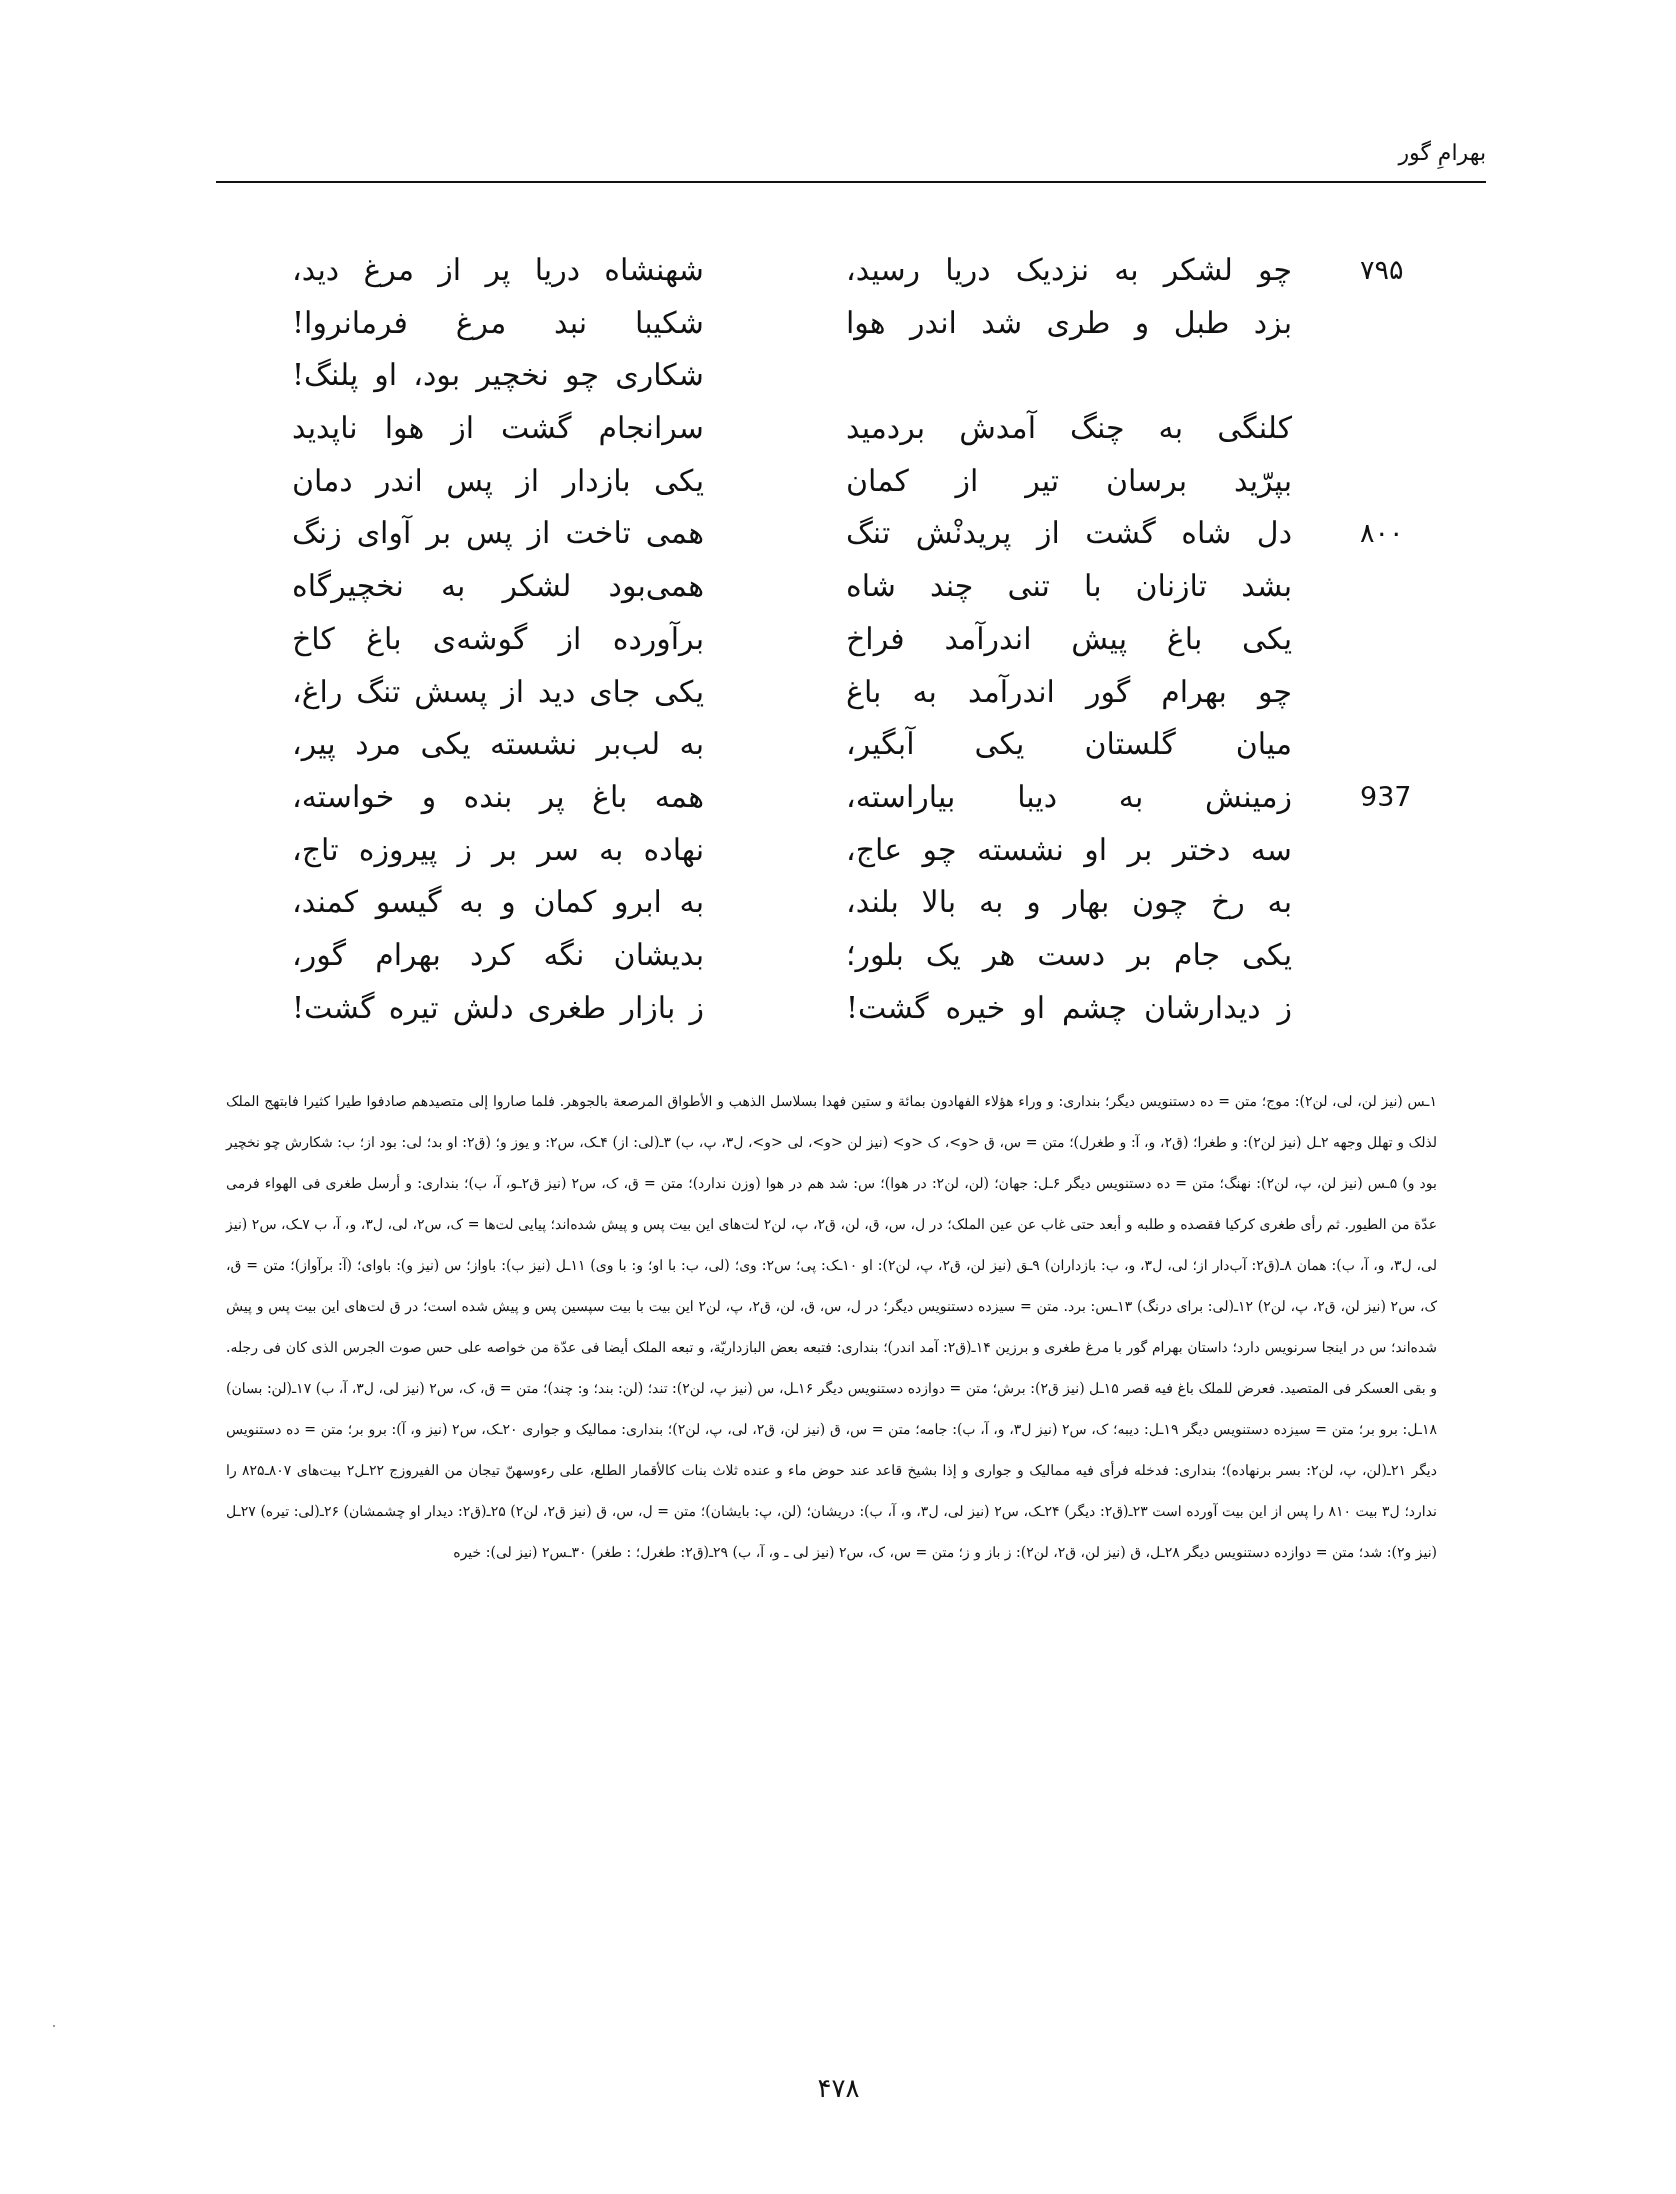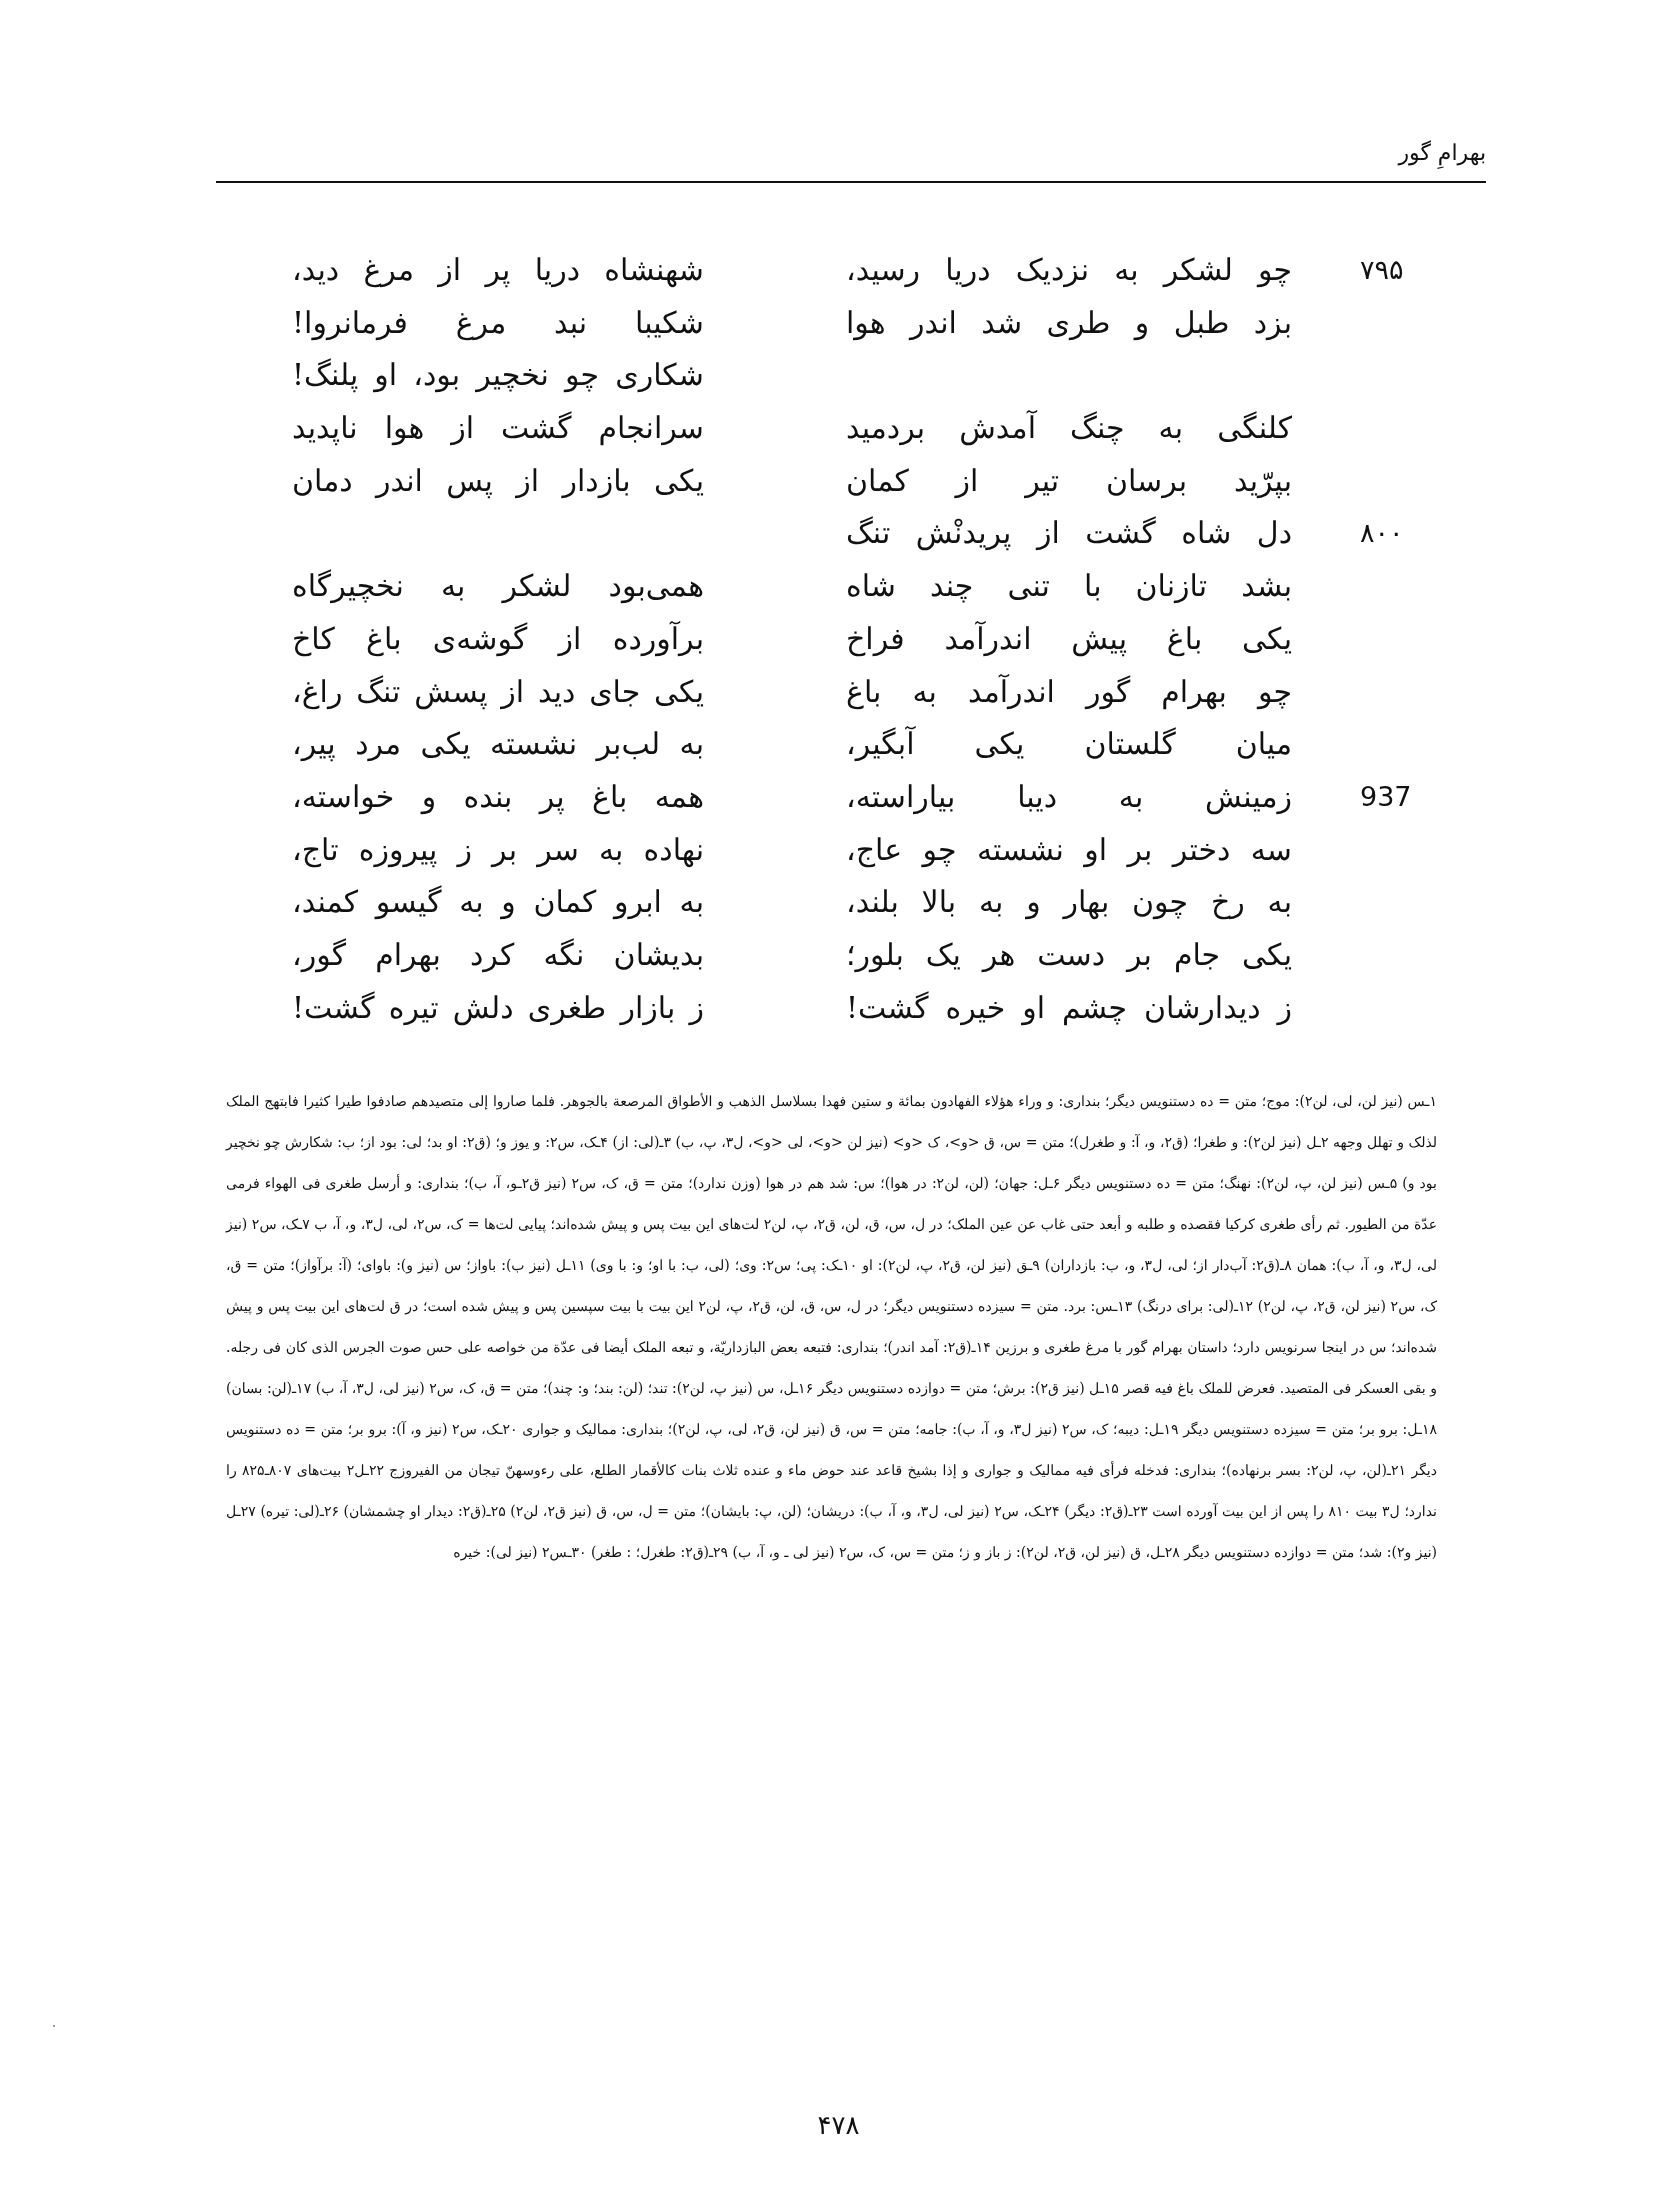--- a/index.html
+++ b/index.html
@@ -6,21 +6,21 @@
   body { width:1677px; height:2194px; position:relative; overflow:hidden; color:#111; font-family:"DejaVu Serif", serif; }
   .header { position:absolute; left:216px; right:191px; top:135px; height:47px; direction:rtl; }
   .header-title { position:absolute; right:0; top:5.4px; font-size:22px; font-weight:normal; font-family:"DejaVu Serif", serif; }
   .header-rule { position:absolute; left:0; right:0; top:46px; height:2px; background:#111; }
   .poem { position:absolute; top:243px; left:297px; right:297px; height:797px; direction:rtl; }
   .poem-row { position:absolute; right:0; left:0; height:54px; font-size:30px; line-height:54px; }
   .hemi-right { position:absolute; right:88px; width:446px; text-align:justify; text-align-last:justify; white-space:nowrap; }
   .hemi-left { position:absolute; right:676px; width:412px; text-align:justify; text-align-last:justify; white-space:nowrap; }
   .verse-num { position:absolute; right:-61px; width:81px; text-align:left; direction:ltr; font-size:27px; font-family:"DejaVu Sans", sans-serif; }
   .notes { position:absolute; top:1081px; left:226px; right:240px; direction:rtl; font-size:14px; line-height:41px; text-align:justify; }
-  .page-num { position:absolute; top:2073px; left:0; right:0; text-align:center; font-size:26px; font-family:"DejaVu Sans", sans-serif;margin-top:37px; }
+  .page-num { position:absolute; top:2073px; left:0; right:0; text-align:center; font-size:26px; font-family:"DejaVu Sans", sans-serif; }
   .margin-dot { position:absolute; left:53px; top:2025px; width:2px; height:2px; background:#999; }
 </style>
 </head>
 <body>
 
 <div class="header">
   <div class="header-title">بهرامِ گور</div>
   <div class="header-rule"></div>
 </div>
 
@@ -45,20 +45,21 @@
       <span class="hemi-left">سرانجام گشت از هوا ناپدید</span>
     </div>
     <div class="poem-row" style="top: 211px;">
       <span class="verse-num"></span>
       <span class="hemi-right">بپرّید برسان تیر از کمان</span>
       <span class="hemi-left">یکی بازدار از پس اندر دمان</span>
     </div>
     <div class="poem-row" style="top: 263px;">
       <span class="verse-num">۸۰۰</span>
       <span class="hemi-right">دل شاه گشت از پریدنْش تنگ</span>
+      <span class="hemi-left">همی تاخت از پس بر آوای زنگ</span>
     </div>
     <div class="poem-row" style="top: 316px;">
       <span class="verse-num"></span>
       <span class="hemi-right">بشد تازنان با تنی چند شاه</span>
       <span class="hemi-left">همی‌بود لشکر به نخچیرگاه</span>
     </div>
     <div class="poem-row" style="top: 369px;">
       <span class="verse-num"></span>
       <span class="hemi-right">یکی باغ پیش اندرآمد فراخ</span>
       <span class="hemi-left">برآورده از گوشه‌ی باغ کاخ</span>

